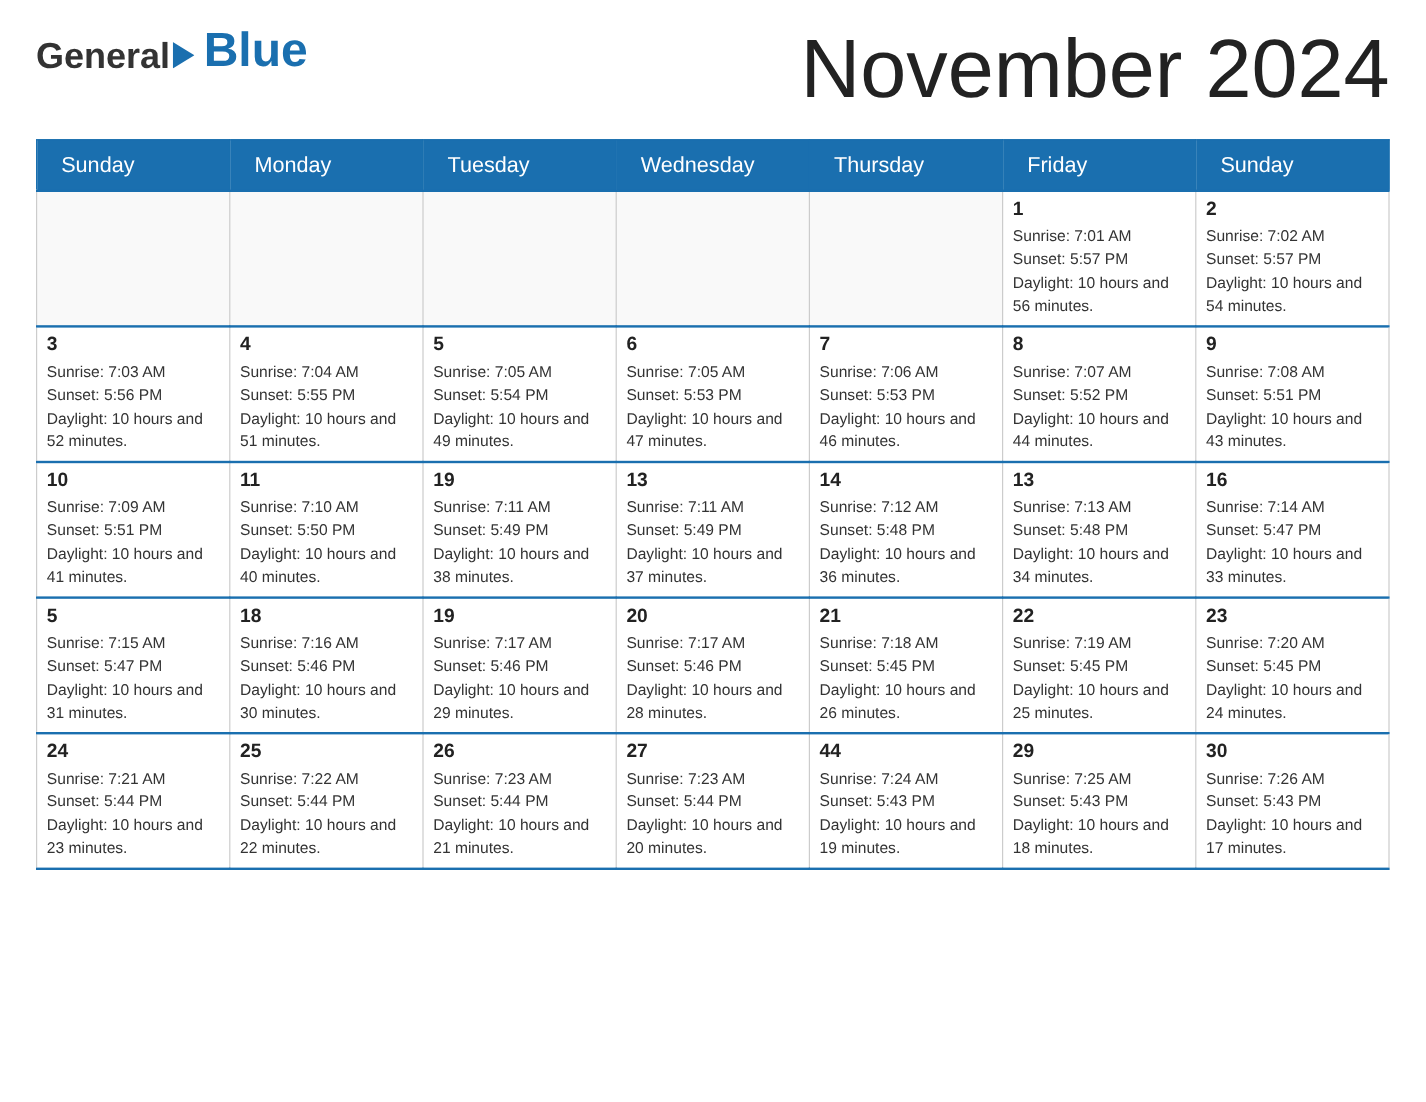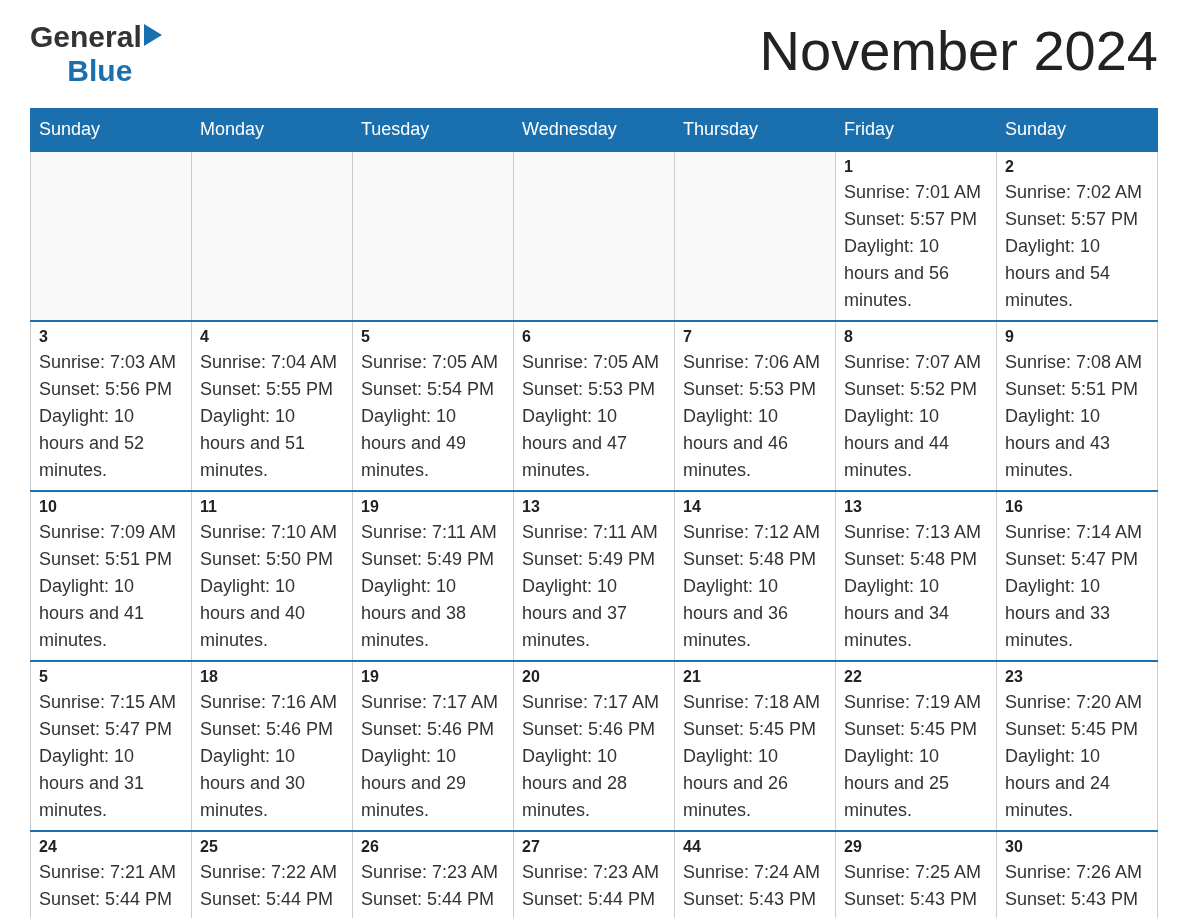--- a/index.html
+++ b/index.html
@@ -11,48 +11,48 @@
       min-height: 918px;
     }
     .header {
       display: flex;
       justify-content: space-between;
       align-items: flex-start;
       margin-bottom: 20px;
     }
     .logo {
       display: flex;
-      flex-direction: column;
-      align-items: center;
+      flex-direction: row;
+      align-items: flex-end;
     }
     .title-block {
       text-align: right;
     }
     .month-year {
-      font-size: 56px;
+      font-size: 69px;
       font-weight: 300;
       color: #222;
       line-height: 1.1;
     }
     .location {
       font-size: 26px;
       color: #555;
       margin-top: 4px;
     }
     .calendar {
       width: 100%;
       border-collapse: collapse;
       border: 1px solid #aaa;
     }
     .calendar th {
       background-color: #1a6faf;
       color: #fff;
       font-size: 18px;
       font-weight: normal;
-      padding: 10px 8px;
+      padding: 10px 20px;
       text-align: left;
       border: 1px solid #1a6faf;
     }
     .calendar td {
       vertical-align: top;
       padding: 6px 8px;
       border: 1px solid #ccc;
       width: 14.28%;
       min-height: 100px;
       font-size: 13px;
@@ -62,21 +62,21 @@
       border-bottom: 2px solid #1a6faf;
     }
     .day-number {
       font-size: 16px;
       font-weight: bold;
       color: #222;
       display: block;
       margin-bottom: 3px;
     }
     .day-info {
-      font-size: 18px;
+      font-size: 13px;
       color: #333;
       line-height: 1.5;
     }
     .empty-cell {
       background: #f9f9f9;
     }
     .logo-line1 {
       display: flex;
       align-items: center;
     }
@@ -84,21 +84,21 @@
       font-size: 30px;
       font-weight: bold;
       color: #333;
     }
     .logo-chevron {
       display: inline-block;
       margin-left: 2px;
       vertical-align: middle;
     }
     .logo-blue-text {
-      font-size: 30px;
+      font-size: 40px;
       font-weight: bold;
       color: #1a6faf;
       margin-left: 8px;
     }
   </style>
 </head>
 <body>
 
 <div class="header">
   <div class="logo">

